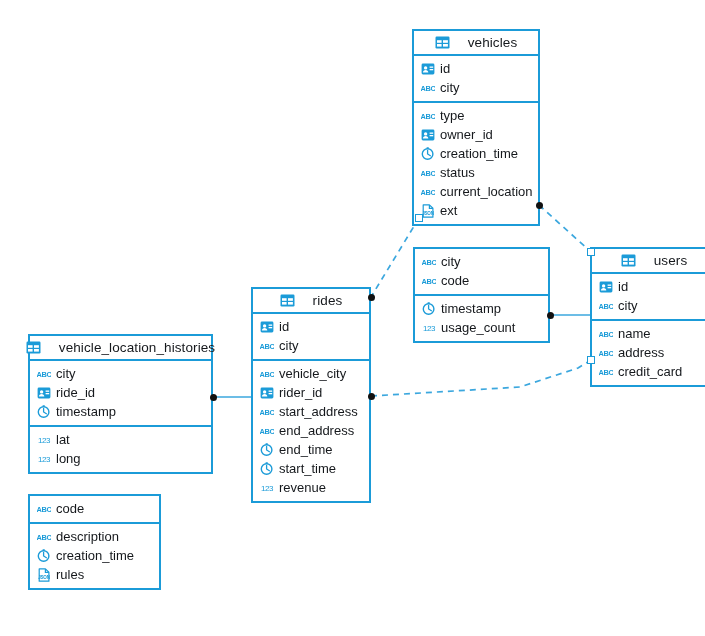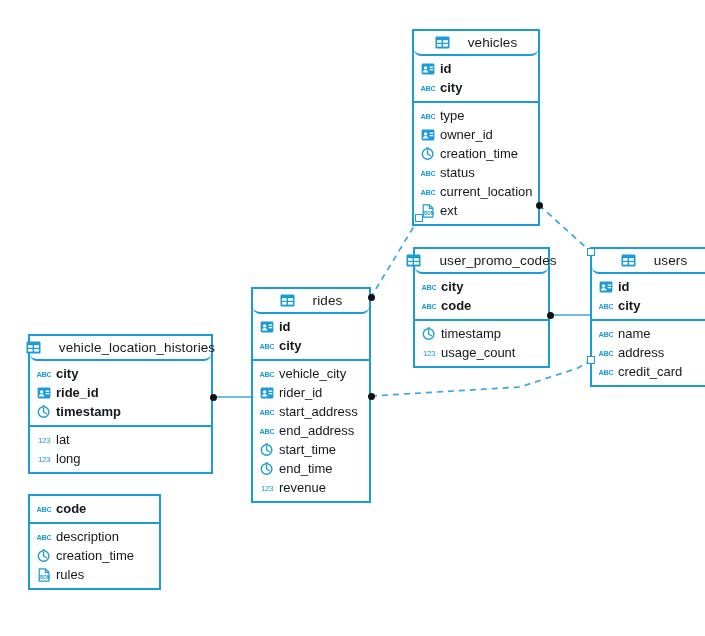--- a/index.html
+++ b/index.html
@@ -20,35 +20,34 @@
     z-index:2;
   }
   .entity-header{
     display:flex;align-items:center;justify-content:center;
     gap:18px;
     height:25px;
     border-bottom:2px solid #1b9bd8;
     background:#ffffff;
     box-sizing:border-box;
     padding:0 8px;
-    border-radius:7px;
   }
   .entity-title{
     font-size:13.5px;color:#15181c;white-space:nowrap;letter-spacing:.1px;
   }
   .col-group{box-sizing:border-box;}
   .col-group + .col-group{border-top:2px solid #1b9bd8;}
   .col-group{padding:3px 0 4px 0;}
   .col{
     display:flex;align-items:center;gap:5px;
     height:19px;padding:0 7px;box-sizing:border-box;
     white-space:nowrap;
   }
   .col-name{font-size:13px;color:#15181c;}
-  .col.key .col-name{font-weight:bold;}
+  .col.key .col-name{font-weight:normal;}
 
   
   .ticon{
     width:14px;height:14px;flex:0 0 14px;
     display:inline-block;position:relative;
   }
   .ticon svg{display:block;width:14px;height:14px;}
 
   
   .tableicon{width:15px;height:13px;flex:0 0 15px;}
@@ -226,32 +225,20 @@
           <span class="ticon">
             <svg viewBox="0 0 14 14">
               <text x="7" y="10.2" text-anchor="middle" font-family="&quot;Liberation Sans&quot;, sans-serif" font-size="7.4" font-weight="bold" letter-spacing="-0.3" fill="#1b9bd8">ABC</text>
             </svg>
           </span>
           <span class="col-name">credit_card</span>
         </div>
       </div>
     </div>
     <div class="entity" style="left: 413px; top: 247px; width: 137px;">
-      <div class="entity-header">
-        <span class="tableicon">
-          <svg viewBox="0 0 15 13">
-            <rect x="0.5" y="0.5" width="14" height="12" rx="1.2" fill="#1b9bd8"></rect>
-            <rect x="2.0" y="4.2" width="4.6" height="2.6" fill="#ffffff"></rect>
-            <rect x="8.0" y="4.2" width="4.9" height="2.6" fill="#ffffff"></rect>
-            <rect x="2.0" y="8.0" width="4.6" height="2.6" fill="#ffffff"></rect>
-            <rect x="8.0" y="8.0" width="4.9" height="2.6" fill="#ffffff"></rect>
-          </svg>
-        </span>
-        <span class="entity-title">user_promo_codes</span>
-      </div>
       <div class="col-group">
         <div class="col key">
           <span class="ticon">
             <svg viewBox="0 0 14 14">
               <text x="7" y="10.2" text-anchor="middle" font-family="&quot;Liberation Sans&quot;, sans-serif" font-size="7.4" font-weight="bold" letter-spacing="-0.3" fill="#1b9bd8">ABC</text>
             </svg>
           </span>
           <span class="col-name">city</span>
         </div>
         <div class="col key">
@@ -357,31 +344,31 @@
           <span class="col-name">end_address</span>
         </div>
         <div class="col">
           <span class="ticon">
             <svg viewBox="0 0 14 14">
               <circle cx="6.6" cy="7.0" r="5.3" fill="none" stroke="#1b9bd8" stroke-width="1.4"></circle>
               <path d="M6.6 3.5 V7.0 L9.4 8.7" fill="none" stroke="#1b9bd8" stroke-width="1.3" stroke-linecap="round"></path>
               <rect x="5.5" y="0.2" width="2.4" height="1.5" rx="0.5" fill="#1b9bd8"></rect>
             </svg>
           </span>
+          <span class="col-name">end_time</span>
+        </div>
+        <div class="col">
+          <span class="ticon">
+            <svg viewBox="0 0 14 14">
+              <circle cx="6.6" cy="7.0" r="5.3" fill="none" stroke="#1b9bd8" stroke-width="1.4"></circle>
+              <path d="M6.6 3.5 V7.0 L9.4 8.7" fill="none" stroke="#1b9bd8" stroke-width="1.3" stroke-linecap="round"></path>
+              <rect x="5.5" y="0.2" width="2.4" height="1.5" rx="0.5" fill="#1b9bd8"></rect>
+            </svg>
+          </span>
           <span class="col-name">start_time</span>
-        </div>
-        <div class="col">
-          <span class="ticon">
-            <svg viewBox="0 0 14 14">
-              <circle cx="6.6" cy="7.0" r="5.3" fill="none" stroke="#1b9bd8" stroke-width="1.4"></circle>
-              <path d="M6.6 3.5 V7.0 L9.4 8.7" fill="none" stroke="#1b9bd8" stroke-width="1.3" stroke-linecap="round"></path>
-              <rect x="5.5" y="0.2" width="2.4" height="1.5" rx="0.5" fill="#1b9bd8"></rect>
-            </svg>
-          </span>
-          <span class="col-name">end_time</span>
         </div>
         <div class="col">
           <span class="ticon">
             <svg viewBox="0 0 14 14">
               <text x="7" y="10.4" text-anchor="middle" font-family="&quot;Liberation Sans&quot;, sans-serif" font-size="8" letter-spacing="-0.4" fill="#1b9bd8">123</text>
             </svg>
           </span>
           <span class="col-name">revenue</span>
         </div>
       </div>

